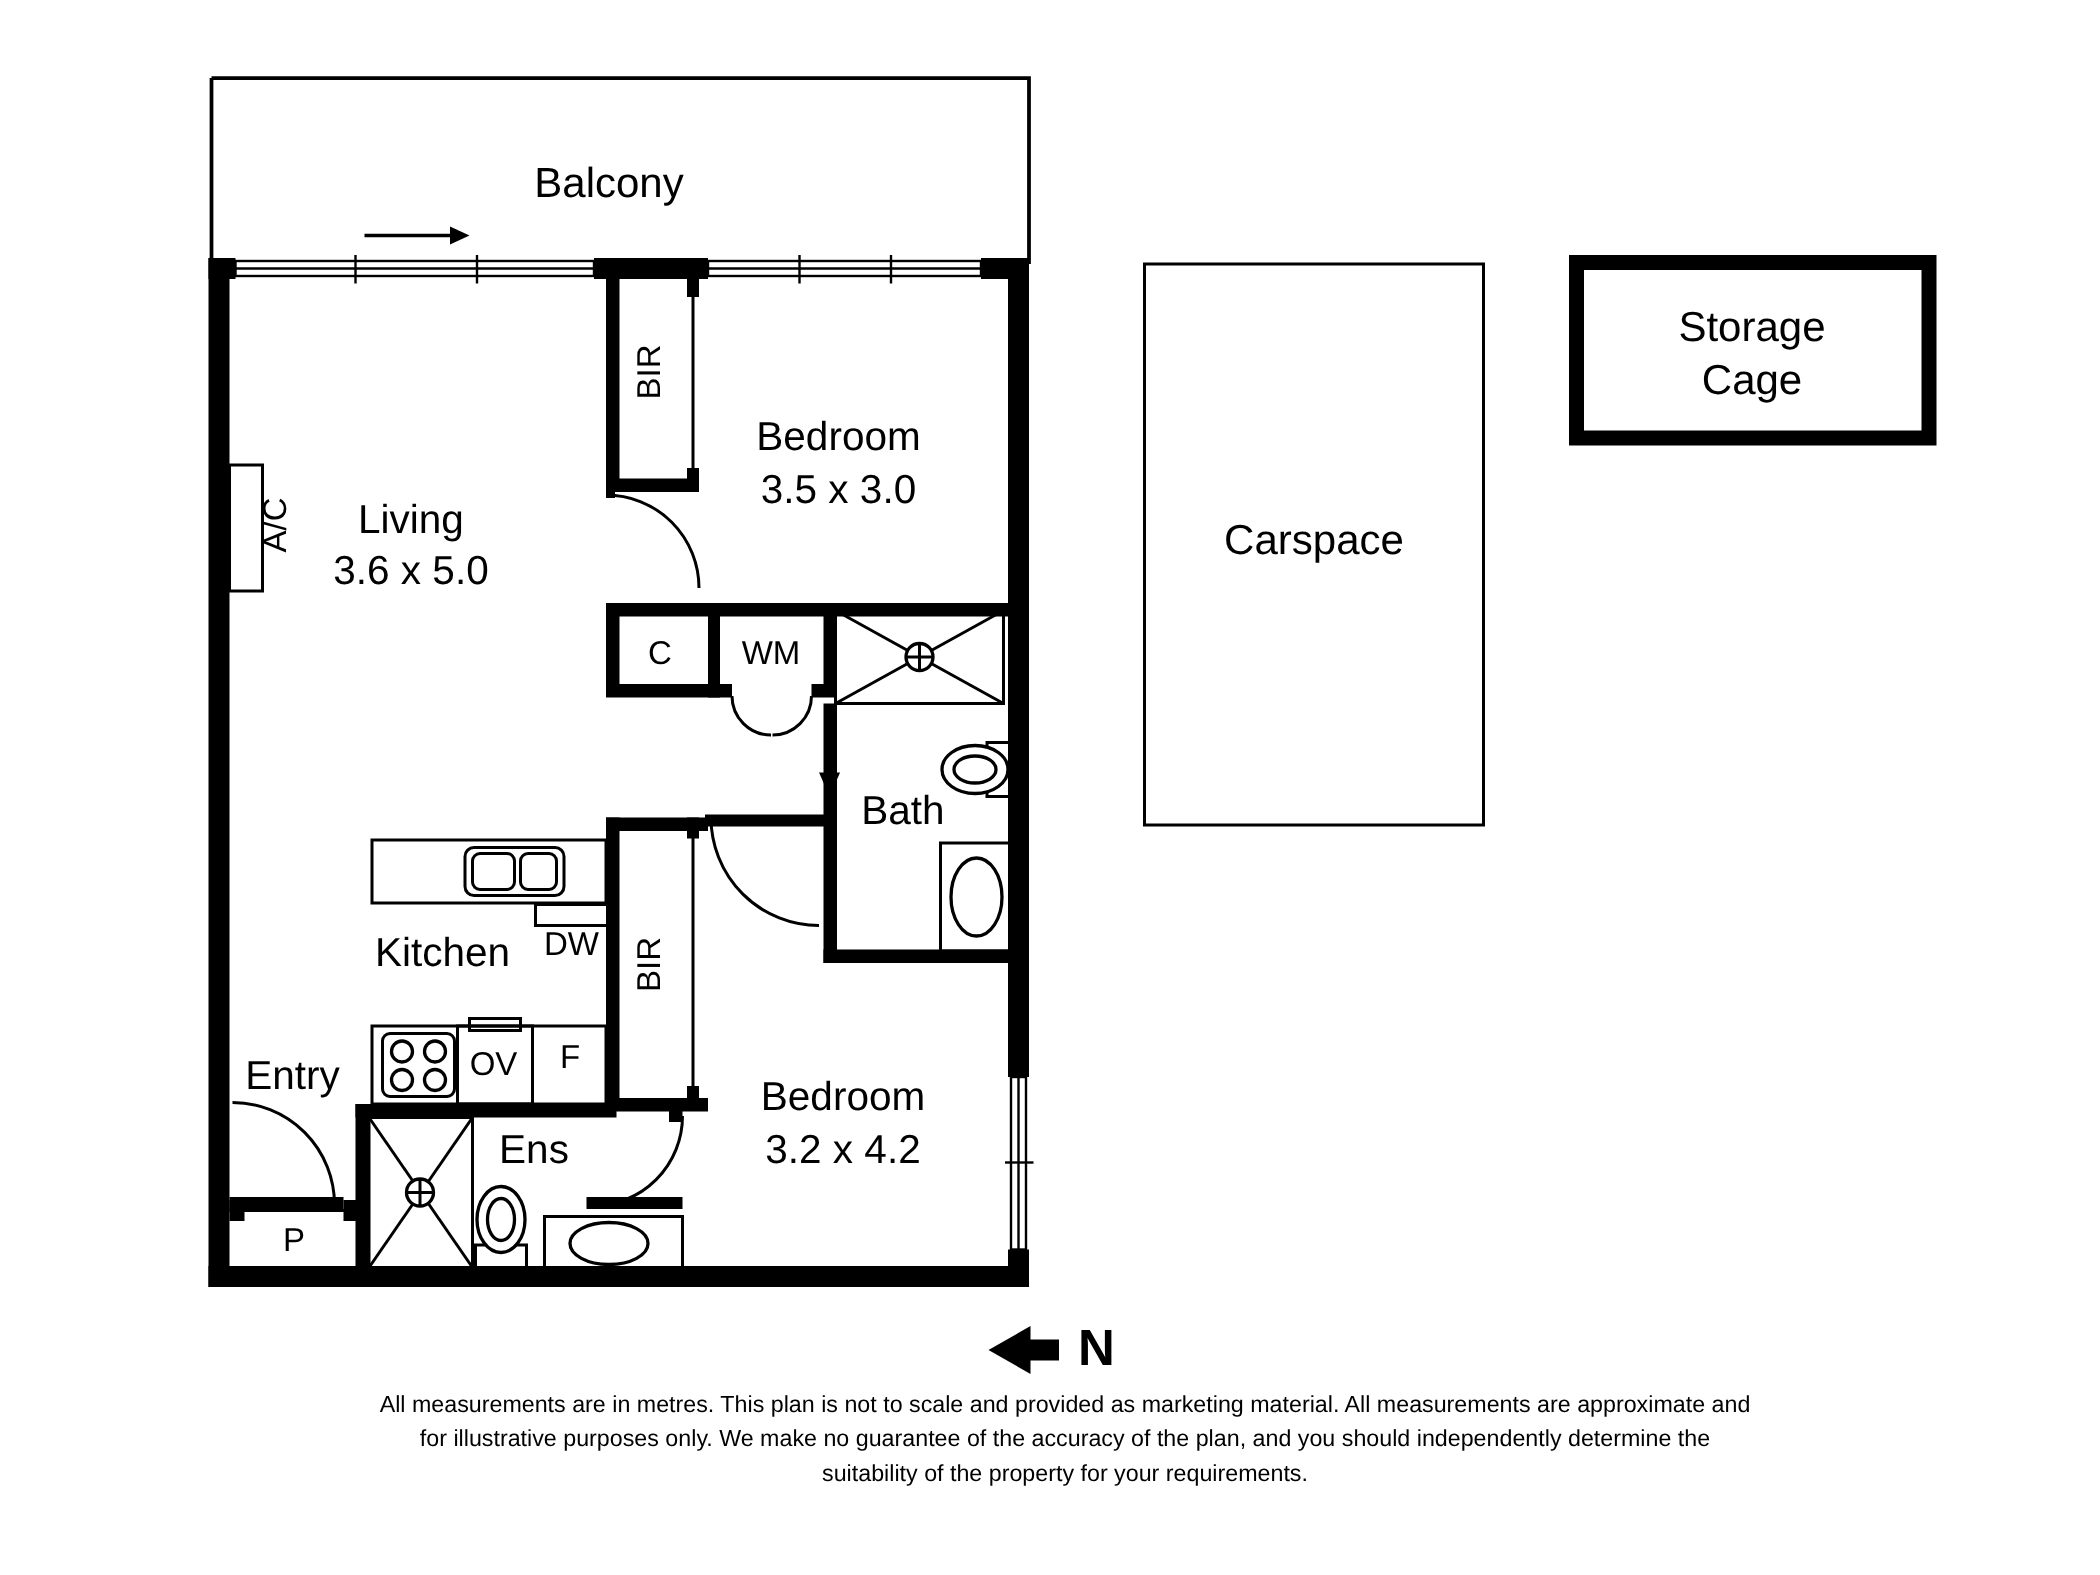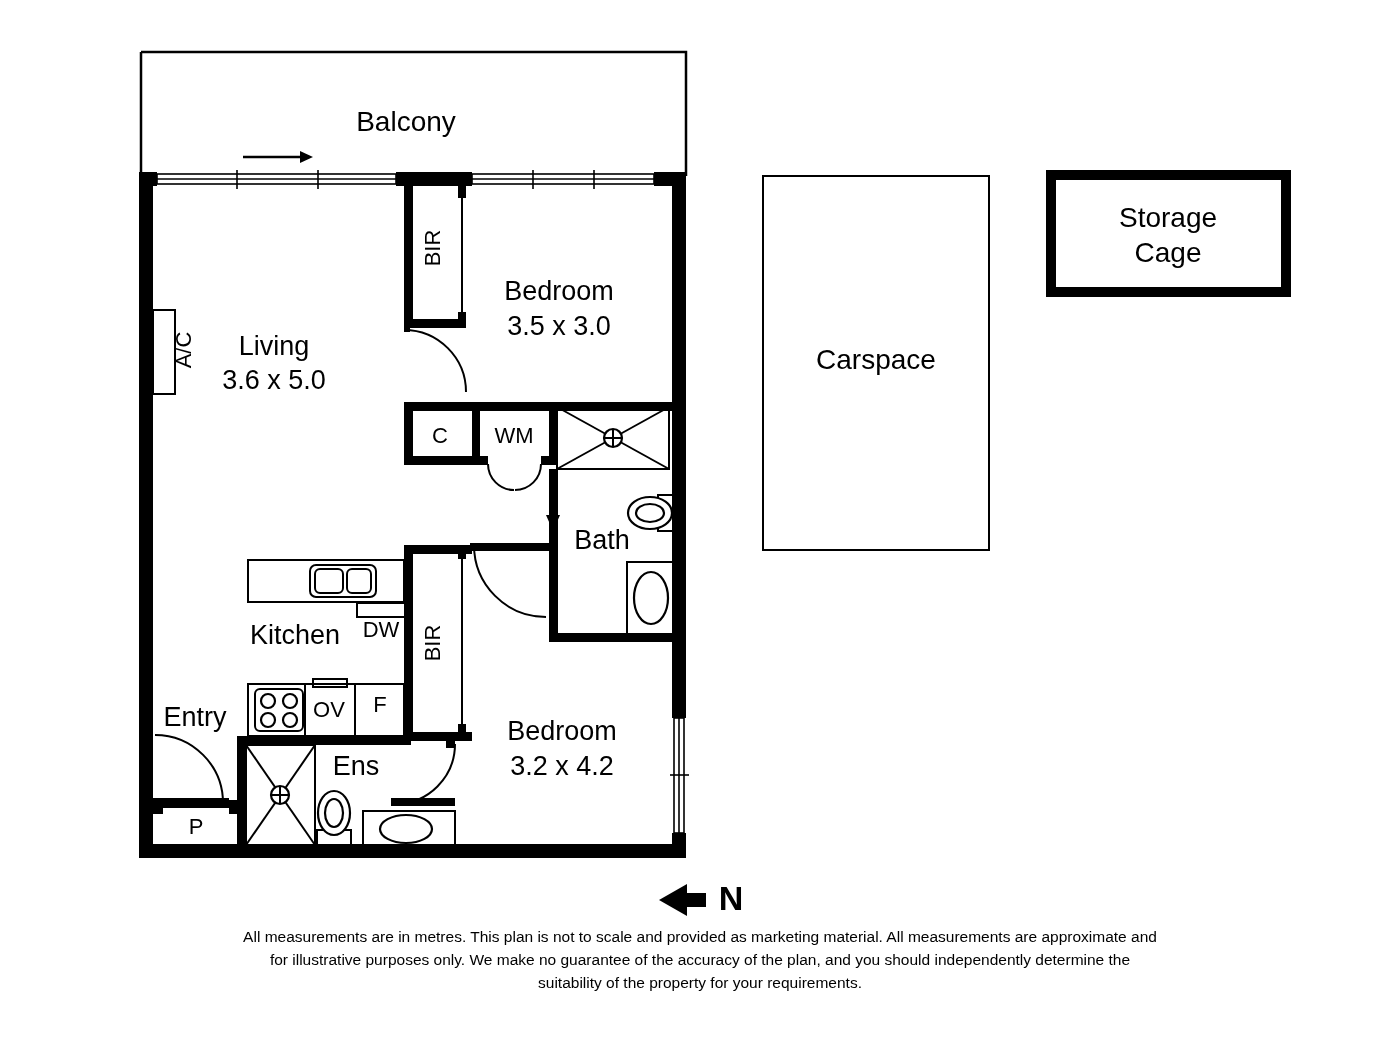--- a/index.html
+++ b/index.html
@@ -34,21 +34,21 @@
     text-anchor: middle;
     dominant-baseline: middle;
   }
   .lbl-room   { font-size: 27px; }
   .lbl-dim    { font-size: 27px; }
   .lbl-big    { font-size: 28px; }
   .lbl-small  { font-size: 22px; }
   .lbl-n      { font-size: 34px; font-weight: bold; }
   .disclaimer-text {
     position: absolute;
-    left: 240px;
+    left: 250px;
     top: 925px;
     width: 920px;
     text-align: center;
     font-family: "Liberation Sans", sans-serif;
     font-size: 15.5px;
     line-height: 23px;
     color: #000000;
   }
   .wall   { fill: #000000; }
   .thinln { stroke: #000000; stroke-width: 2; fill: none; }

